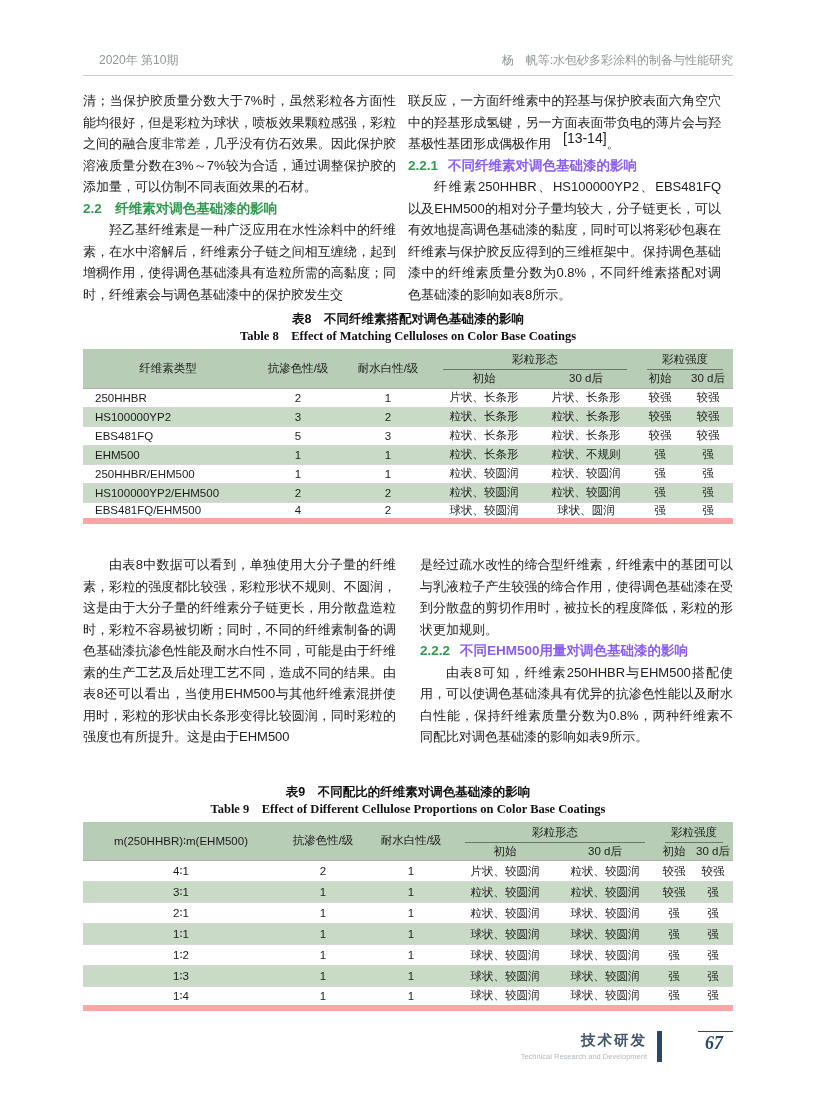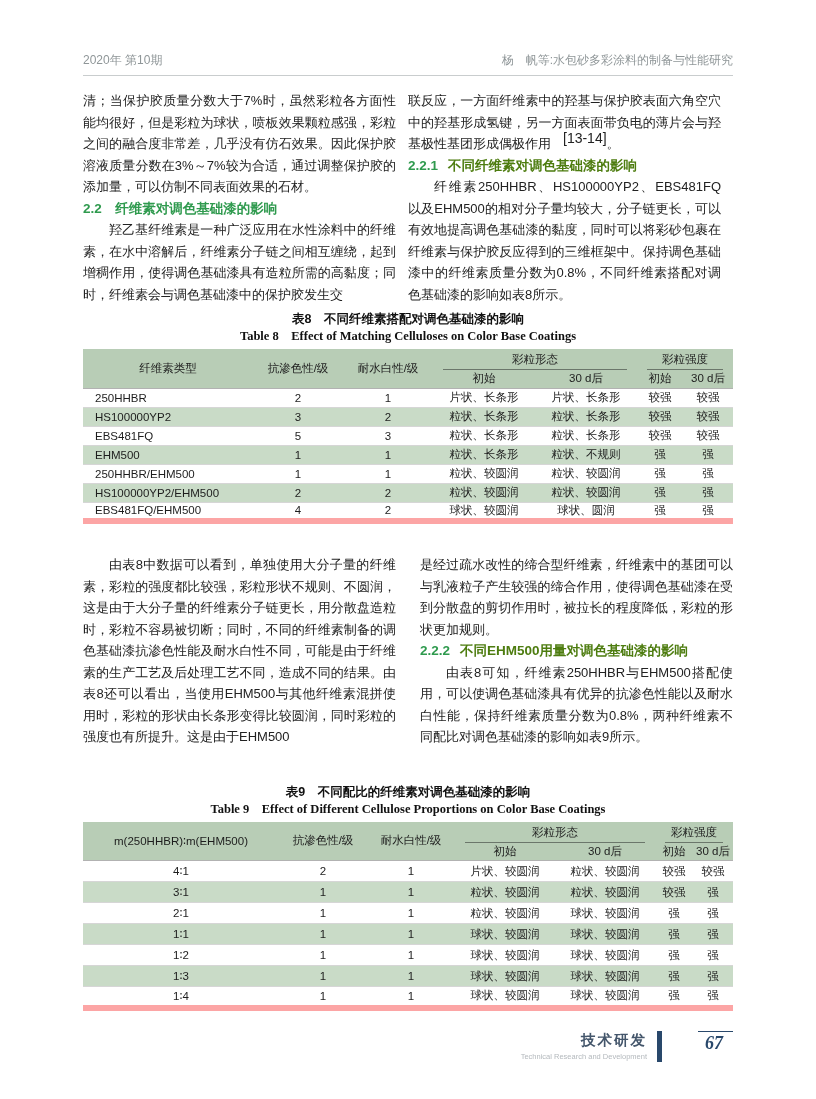--- a/index.html
+++ b/index.html
@@ -12,33 +12,33 @@
   *{margin:0;padding:0;box-sizing:border-box;}
   html,body{background:#ffffff;}
   .page{
     width:816px;height:1099px;background:#fff;position:relative;
     font-family:"Liberation Sans","DejaVu Sans",sans-serif;color:var(--ink);
     overflow:hidden;
   }
   .content{padding:0 83px;}
   
   .phead{display:flex;justify-content:space-between;align-items:flex-end;
-    padding-top:52px;font-size:12px;color:#8f9698;}
+    padding-top:52px;font-size:12px;color:#8f9698;margin-left:16px;}
   .phead-rule{border-bottom:1px solid #c9cdce;margin-top:6px;}
   
   .twocol{display:flex;gap:24px;text-align:justify;}
   .sec1{margin-top:14px;gap:12px;}
   .sec2{margin-top:30px;}
   .col{width:313px;font-size:13px;line-height:21.5px;color:var(--ink);}
   .col p{text-align:justify;}
   .indent{text-indent:2em;}
   .h2g{color:var(--green);font-weight:bold;font-size:13.5px;line-height:21.5px;}
   .h3g{line-height:21.5px;font-size:13.5px;}
   .h3g .num{color:var(--green);font-weight:bold;margin-right:10px;}
-  .h3g .txt{color:#4d7c0f;font-weight:600;}
+  .h3g .txt{color:#8b5cf6;font-weight:600;}
   sup{font-size:14px;vertical-align:super;line-height:0;margin-left:12px;}
   
   .tblock8{margin-top:6px;}
   .tblock9{margin-top:36px;}
   .t-title-zh{text-align:center;font-weight:bold;font-size:12.5px;color:#111;line-height:17px;}
   .t-title-en{text-align:center;font-weight:bold;font-size:12.5px;line-height:17px;
     font-family:"Liberation Serif","DejaVu Serif",serif;color:#111;margin-bottom:4px;}
   table{width:650px;border-collapse:collapse;font-size:11.5px;color:#1d1d1d;
     border-bottom:6px solid #fca5a5;table-layout:fixed;}
   thead th{background:var(--th-bg);font-weight:normal;text-align:center;vertical-align:middle;}

